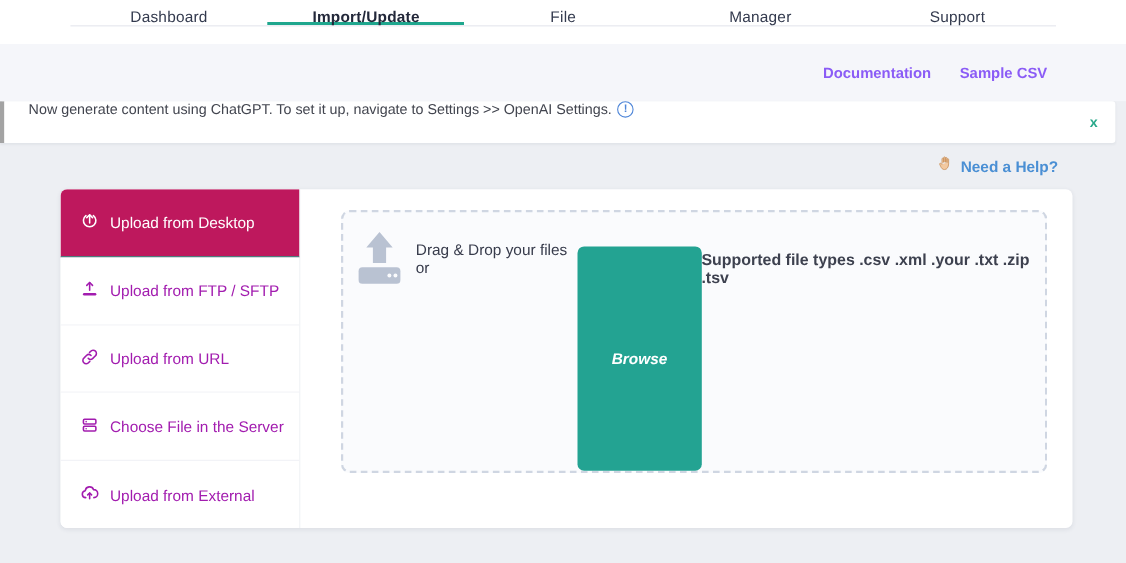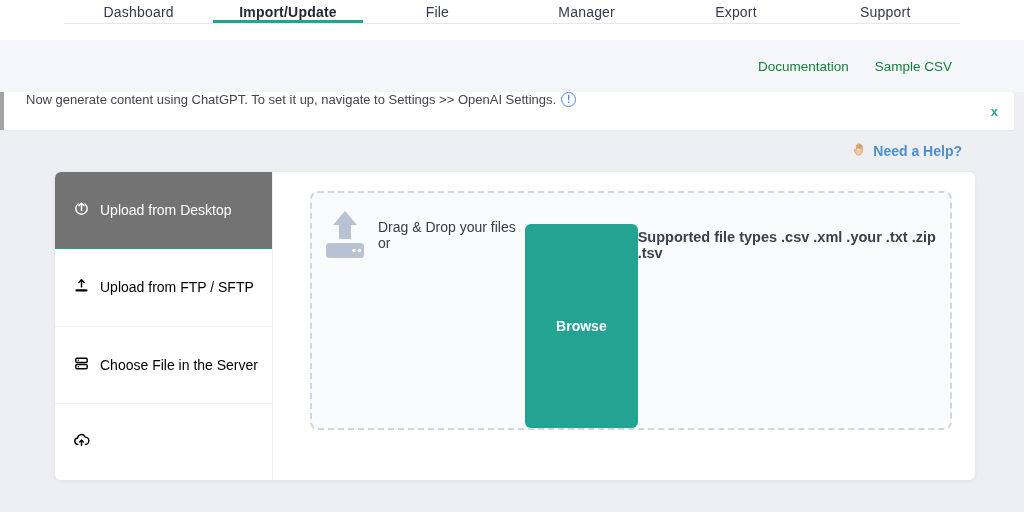--- a/index.html
+++ b/index.html
@@ -1,29 +1,29 @@
 <!DOCTYPE html>
 <html><head>
 <meta charset="utf-8">
 <style>
   * { margin:0; padding:0; box-sizing:border-box; }
   html,body { width:1024px; height:512px; overflow:hidden; }
   body { font-family:"Liberation Sans", sans-serif; background:#edeff3; }
 
   
   .header { height:40px; background:#ffffff; }
-  .nav-wrap { margin:0 64px; height:24px; display:flex; border-bottom:1px solid #e4e6ed; }
+  .nav-wrap { margin:0 64px; height:24px; display:flex; border-bottom:1px solid #e4e6ed;align-items:flex-end; }
   .nav-tab { flex:1; display:flex; align-items:center; justify-content:center;
              font-size:14px; color:#333a4e; cursor:pointer; letter-spacing:.2px; }
   .nav-tab.active { font-weight:700; color:#23283a; box-shadow:inset 0 -3px 0 #1fa78e; }
 
   
   .subheader { height:52px; background:#f5f6fa; display:flex; align-items:center;
                justify-content:flex-end; padding-right:72px; gap:26px; }
-  .tlink { color:#15803d; font-size:13.5px; font-weight:400; cursor:pointer; text-decoration:none; }
+  .tlink { color:#8b5cf6; font-size:13.5px; font-weight:700; cursor:pointer; text-decoration:none; }
 
   
   .notice { position:relative; height:38px; background:#ffffff; border-left:4px solid #a3a3a3;
             margin-right:10px; border-radius:0 3px 3px 0; display:flex; align-items:flex-start;
             padding:0 40px 0 22px; box-shadow:0 1px 2px rgba(40,50,80,.05); }
   .notice-text { font-size:13px; color:#42454f; }
   .info-badge { display:inline-flex; align-items:center; justify-content:center;
                 width:15px; height:15px; border:1.5px solid #4f86d8; border-radius:50%;
                 color:#4f86d8; font-size:10px; font-weight:700; margin-left:5px; vertical-align:-2px; }
   .notice-close { position:absolute; right:16px; top:50%; transform:translateY(-50%);
@@ -34,47 +34,46 @@
   .help-row { display:flex; justify-content:flex-end; align-items:center; gap:6px;
               padding-right:62px; height:20px; }
   .help-link { color:#4a8fd4; font-size:14px; font-weight:600; cursor:pointer; }
 
   .card { width:920px; height:308px; background:#ffffff; margin:11px 0 0 55px;
           border-radius:6px; box-shadow:0 1px 4px rgba(40,50,80,.08); display:flex; overflow:hidden; }
 
   
   .sidebar { width:218px; display:flex; flex-direction:column; border-right:1px solid #eef0f4; }
   .side-item { flex:1; display:flex; align-items:center; gap:10px; padding-left:18px;
-               font-size:14px; color:#000000; font-weight:500; cursor:pointer;
+               font-size:14px; color:#a21caf; font-weight:500; cursor:pointer;
                border-bottom:1px solid #f0f1f5; background:#ffffff; }
   .side-item:last-child { border-bottom:none; }
-  .side-item.active { background:#737373; color:#ffffff; border-bottom-color:#1fa78e; }
+  .side-item.active { background:#be185d; color:#ffffff; border-bottom-color:#1fa78e; }
   .side-item svg { flex:0 0 auto; }
 
   
   .main-pane { flex:1; padding:19px 23px 50px 37px; }
   .dropzone { width:100%; height:100%; border:2px dashed #cfd6e2; border-radius:8px;
               background:#fafbfd; display:flex; flex-direction:row; 
               padding-top:16px; }
   .drag-text { margin-top:10px; font-size:14px; color:#373b4b; }
   .browse-btn { margin-top:15px; background:#23a392; color:#ffffff; font-weight:700;
                 font-size:14px; border:none; border-radius:6px; padding:9px 31px; cursor:pointer;
-                font-family:"Liberation Sans", sans-serif; }
+                font-family:"Liberation Sans", sans-serif;font-style:italic; }
   .supported-text { margin-top:20px; font-size:14.5px; font-weight:700; color:#3d414f; }
 </style>
 </head>
 <body>
 
 <div class="header">
   <div class="nav-wrap">
     <div class="nav-tab">Dashboard</div>
     <div class="nav-tab active">Import/Update</div>
     <div class="nav-tab">File</div>
     <div class="nav-tab">Manager</div>
-    <div class="nav-tab">Export</div>
     <div class="nav-tab">Support</div>
   </div>
 </div>
 
 <div class="subheader">
   <a class="tlink">Documentation</a>
   <a class="tlink">Sample CSV</a>
 </div>
 
 <div class="notice">
@@ -115,40 +114,50 @@
         <span>
           <svg width="17" height="17" viewBox="0 0 24 24" fill="none" stroke="currentColor" stroke-width="2" stroke-linecap="round" stroke-linejoin="round">
             <path d="M12 14V4"></path>
               <path d="M8.3 7.7 12 4l3.7 3.7"></path>
             <path d="M5 19h14" stroke-width="3.2"></path>
           </svg>
         </span>
         <span>Upload from FTP / SFTP</span>
       </div>
 
+      <div class="side-item">
+        <span>
+          <svg width="17" height="17" viewBox="0 0 24 24" fill="none" stroke="currentColor" stroke-width="2" stroke-linecap="round" stroke-linejoin="round">
+            <path d="M10.2 13.8a4.2 4.2 0 0 0 5.9 0l3-3a4.2 4.2 0 1 0-5.9-5.9l-1.4 1.4"></path>
+            <path d="M13.8 10.2a4.2 4.2 0 0 0-5.9 0l-3 3a4.2 4.2 0 1 0 5.9 5.9l1.4-1.4"></path>
+          </svg>
+        </span>
+        <span>Upload from URL</span>
+      </div>
 
       <div class="side-item">
         <span>
           <svg width="17" height="17" viewBox="0 0 24 24" fill="none" stroke="currentColor" stroke-width="2" stroke-linecap="round" stroke-linejoin="round">
             <rect x="4" y="4.5" width="16" height="6" rx="1.5"></rect>
             <rect x="4" y="13.5" width="16" height="6" rx="1.5"></rect>
             <path d="M7.5 7.5h.01M7.5 16.5h.01"></path>
           </svg>
         </span>
         <span>Choose File in the Server</span>
       </div>
 
       <div class="side-item">
         <span>
           <svg width="17" height="17" viewBox="0 0 24 24" fill="none" stroke="currentColor" stroke-width="2" stroke-linecap="round" stroke-linejoin="round">
             <path d="M7 17.5a4.5 4.5 0 0 1-.6-8.95A5.5 5.5 0 0 1 17 7.2a4.3 4.3 0 0 1 .4 10.3"></path>
             <path d="M12 11.5V19"></path>
               <path d="M9.5 14l2.5-2.5L14.5 14"></path>
           </svg>
         </span>
+        <span>Upload from External</span>
       </div>
 
     </div>
 
     <div class="main-pane">
       <div class="dropzone">
         <span>
           <svg width="66" height="56" viewBox="0 0 66 56" fill="#b9c2d2">
             <path d="M33 2 L45 16 H39 V30 H27 V16 H21 Z"></path>
             <rect x="14" y="34" width="38" height="15" rx="3.5"></rect>

